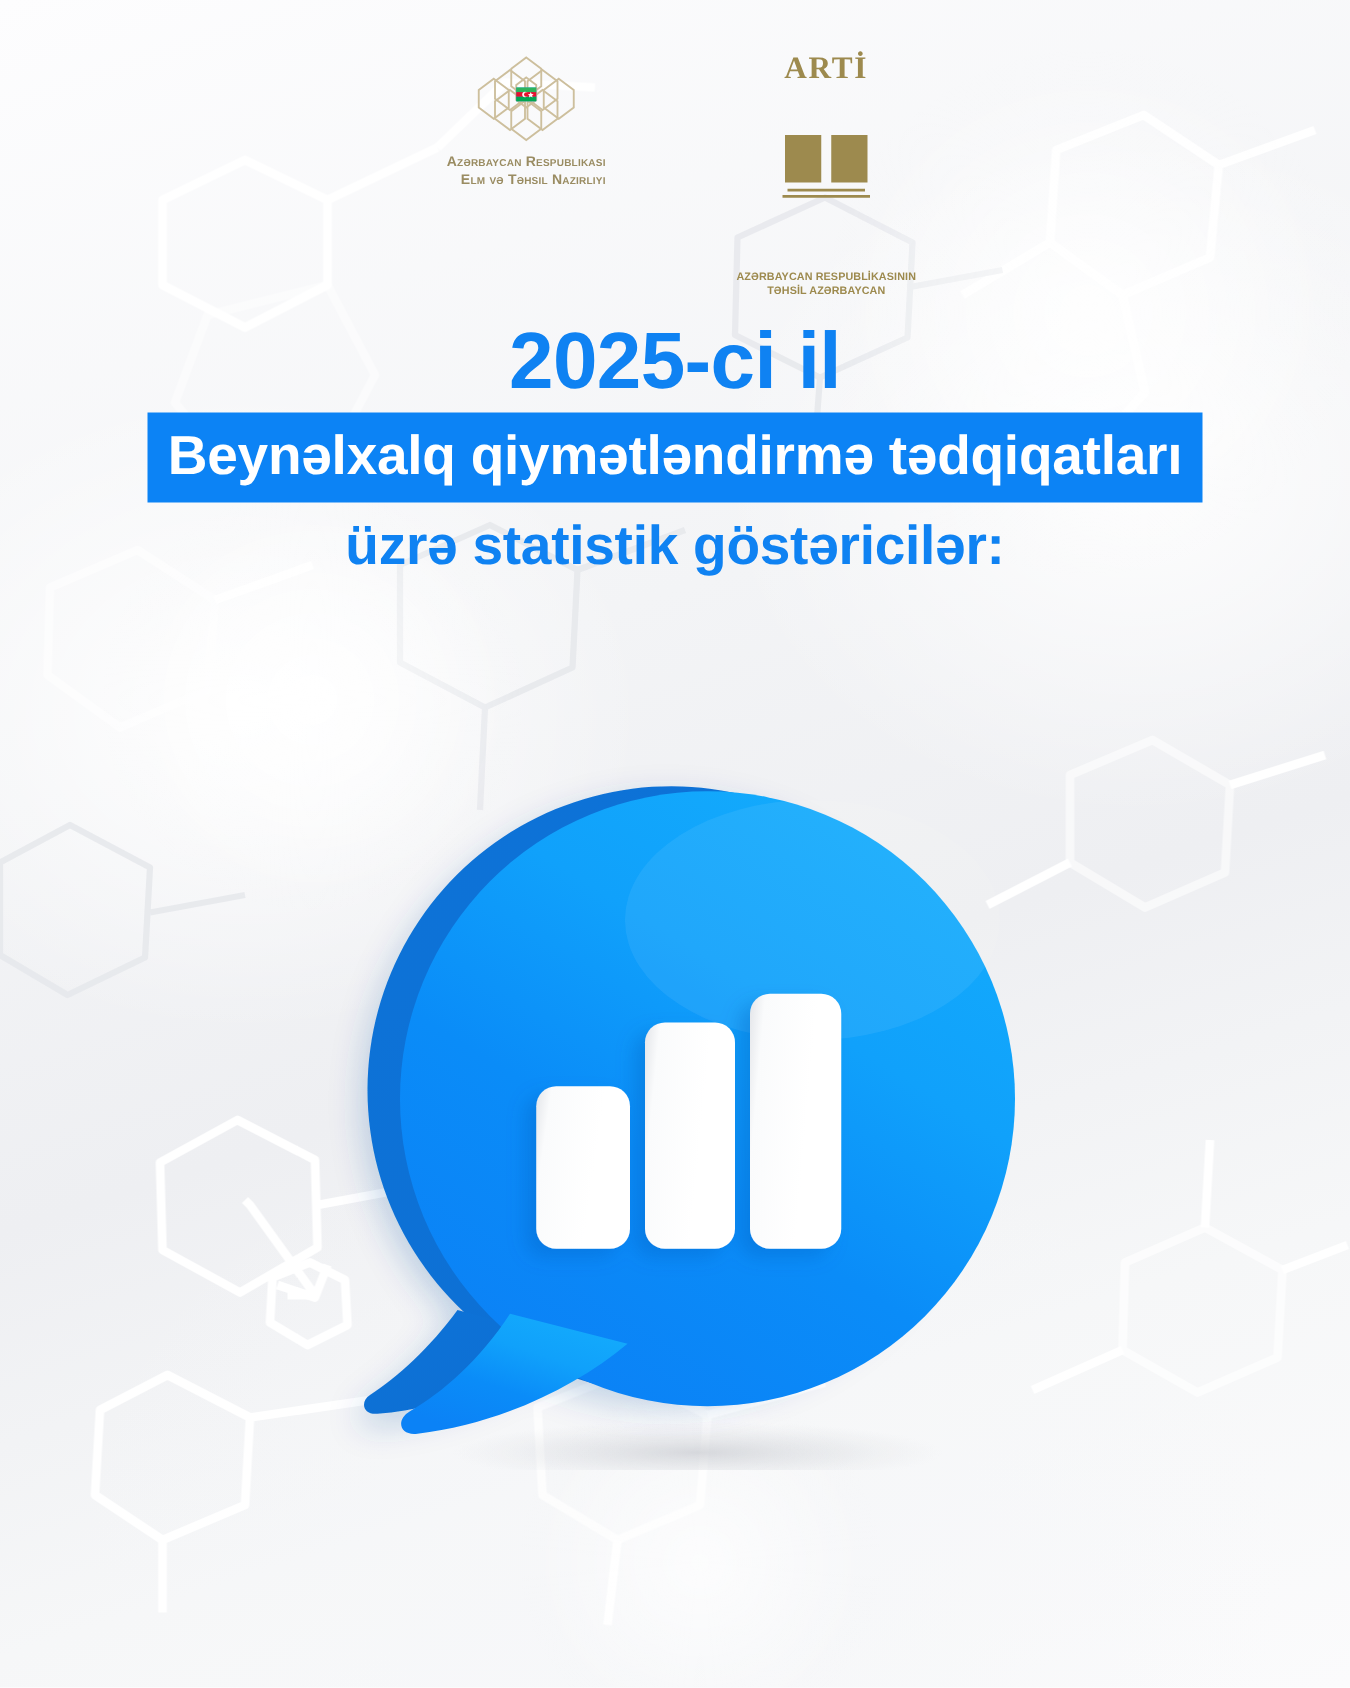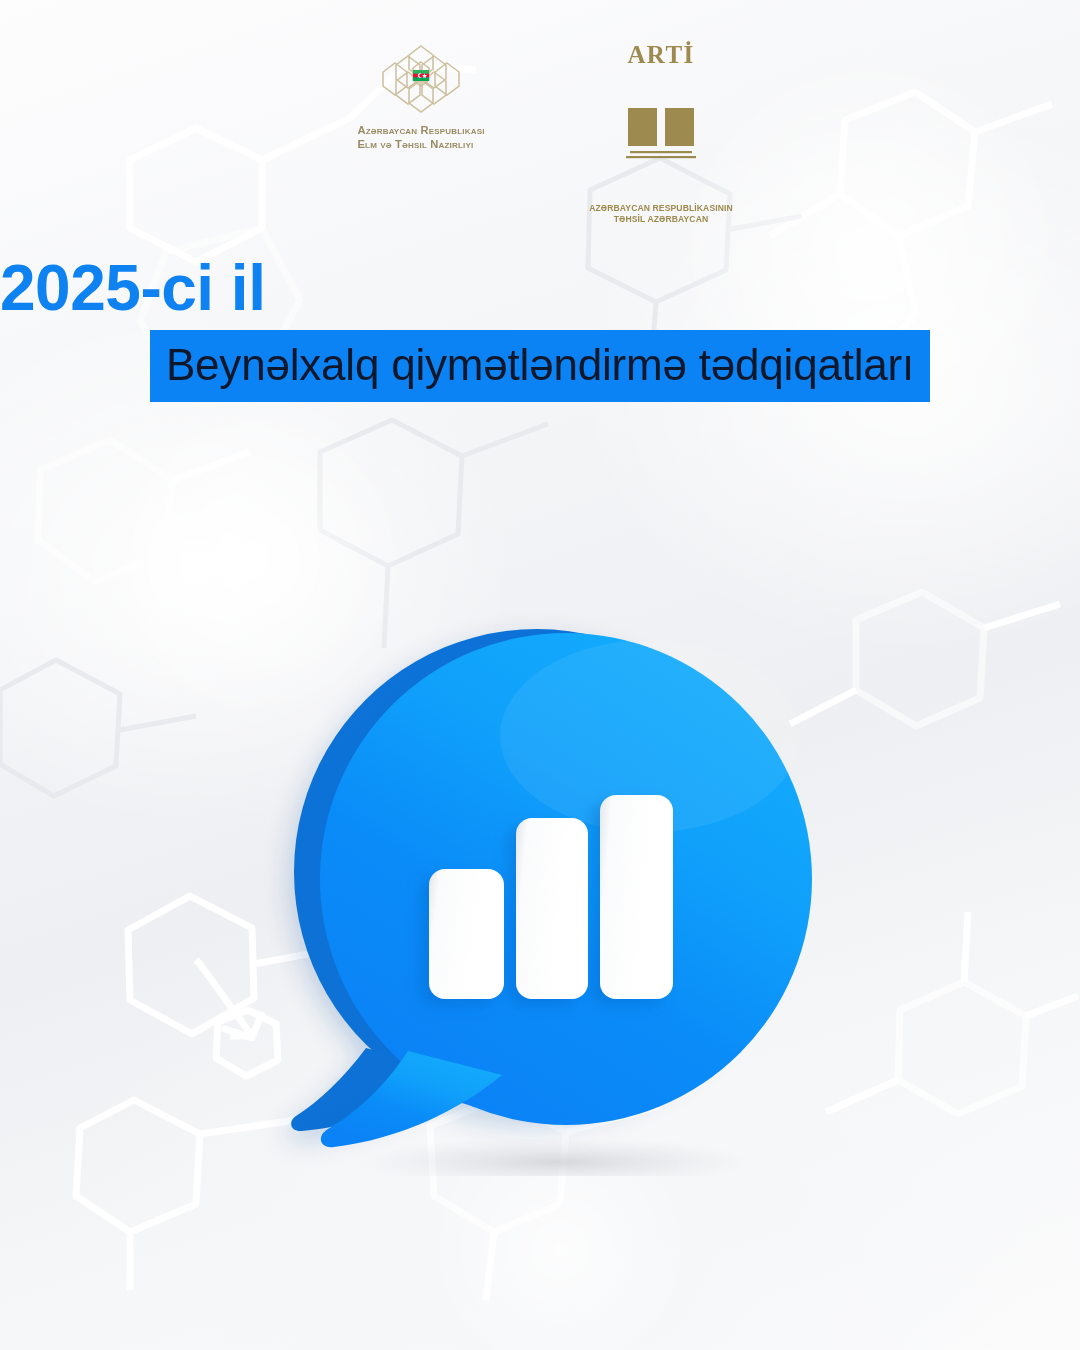--- a/index.html
+++ b/index.html
@@ -58,76 +58,77 @@
   .logo-block {
     display: flex;
     flex-direction: column;
     align-items: center;
   }
 
   #logo-monzh { width: 176px; }
   #logo-monzh .mark { width: 100px; height: 74px; }
   #logo-monzh .caption {
     margin-top: 7px;
-    text-align: left;
+    text-align: right;
     color: #9a8c62;
     font-size: 11.2px;
     font-weight: 700;
     letter-spacing: 0.18px;
     line-height: 14px;
     font-variant: small-caps;
     white-space: nowrap;
   }
 
   #logo-arti { width: 172px; gap: 36px; }
   #logo-arti .arti-word {
     color: #9d8a4e;
     font-family: "Liberation Serif", serif;
     font-weight: 700;
     font-size: 25px;
     letter-spacing: 1.4px;
     line-height: 25px;
   }
   #logo-arti .mark { width: 74px; height: 56px; margin-top: 3px; }
   #logo-arti .caption {
-    margin-top: 5px;
+    margin-top: 18px;
     text-align: center;
     color: #9d8a4e;
     font-size: 8.6px;
     font-weight: 700;
     letter-spacing: 0.1px;
     line-height: 10.6px;
     white-space: nowrap;
   }
 
   
   #headline {
     position: absolute;
     top: 252px;
     left: 0;
     width: 1080px;
+    text-align: center;
   }
   #title-year {
     color: #0f82f2;
     font-size: 64px;
     font-weight: 700;
     letter-spacing: -0.5px;
     line-height: 72px;
     margin: 0;
   }
   #title-band-wrap {
     margin-top: 6px;
     display: flex;
     justify-content: center;
   }
   #title-band {
     background: #0c83f5;
-    color: #0f172a;
+    color: #ffffff;
     font-size: 44px;
-    font-weight: 400;
+    font-weight: 700;
     line-height: 52px;
     letter-spacing: -0.2px;
     padding: 9px 16px 11px 16px;
     white-space: nowrap;
   }
   #title-sub {
     margin-top: 9px;
     color: #0f82f2;
     font-size: 44px;
     font-weight: 700;
@@ -248,20 +249,21 @@
       </div>
     </div>
 
   </div>
 
   <div id="headline">
     <div id="title-year">2025-ci il</div>
     <div id="title-band-wrap">
       <div id="title-band">Beynəlxalq qiymətləndirmə tədqiqatları</div>
     </div>
+    <div id="title-sub">üzrə statistik göstəricilər:</div>
   </div>
 
   <div id="bubble-illustration">
     <svg id="bubble-svg" viewBox="0 0 580 580" xmlns="http://www.w3.org/2000/svg" aria-hidden="true">
       <defs>
         <linearGradient id="bubbleGrad" x1="0.72" y1="0.04" x2="0.18" y2="0.92">
           <stop offset="0%" stop-color="#13aafc"></stop>
           <stop offset="30%" stop-color="#10a1fb"></stop>
           <stop offset="62%" stop-color="#0a8cf8"></stop>
           <stop offset="100%" stop-color="#0b82f6"></stop>

